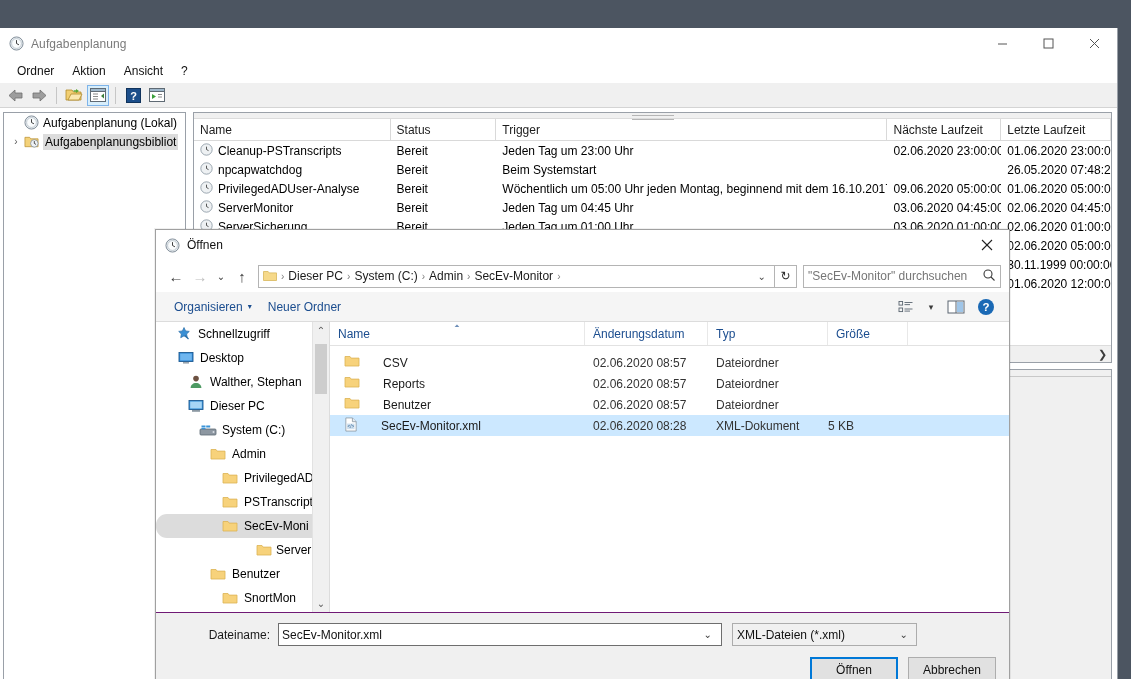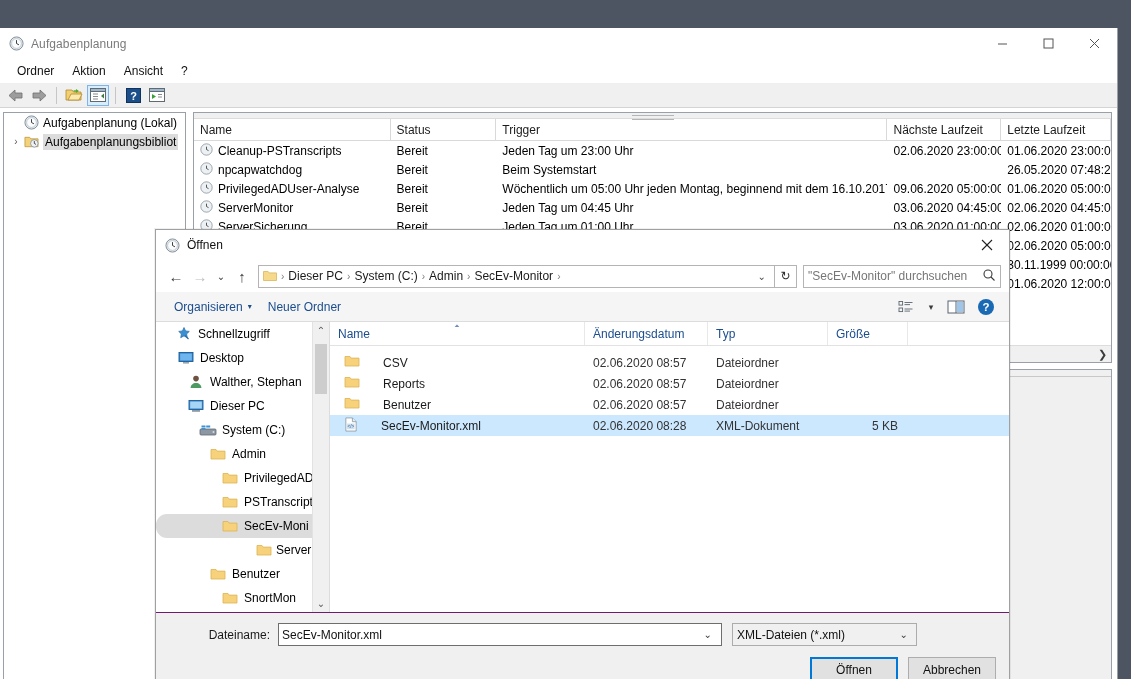--- a/index.html
+++ b/index.html
@@ -248,21 +248,21 @@
   .f-type { width: 120px; }
   .f-size { width: 80px; }
 
   .fl-row {
     display: flex; height: 21px; align-items: center;
     font-size: 12px; color: #333;
   }
   .fl-row.selected { background: #cce8ff; }
   .fl-row .fcell { padding-left: 8px; white-space: nowrap; overflow: hidden; }
   .fl-row .fcell.name { display: flex; align-items: center; gap: 23px; color: #1a1a1a; padding-left: 14px; }
-  .fl-row .fcell.size { text-align: right; padding-right: 10px; padding-left: 0; }
+  .fl-row .fcell.size { padding-right: 10px; padding-left: 0; }
 
   .dlg-footer {
     height: 84px; background: #f0f0f0; position: relative;
   }
   .fn-row {
     display: flex; align-items: center; padding-top: 10px; padding-left: 24px;
   }
   .fn-label { font-size: 12px; color: #1a1a1a; width: 98px; text-align: right; padding-right: 8px; }
   .fn-input {
     width: 444px; height: 23px; border: 1px solid #6e6e6e; background: #fff;

